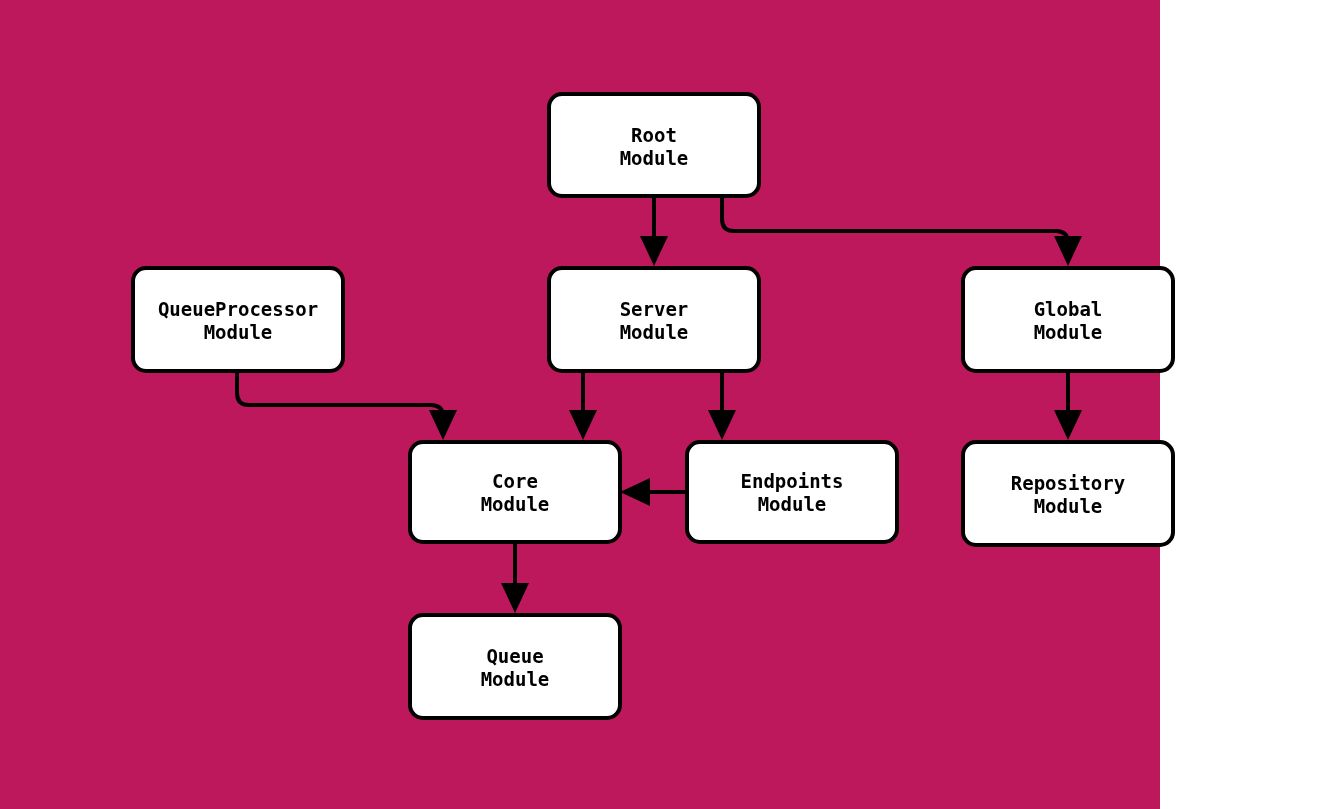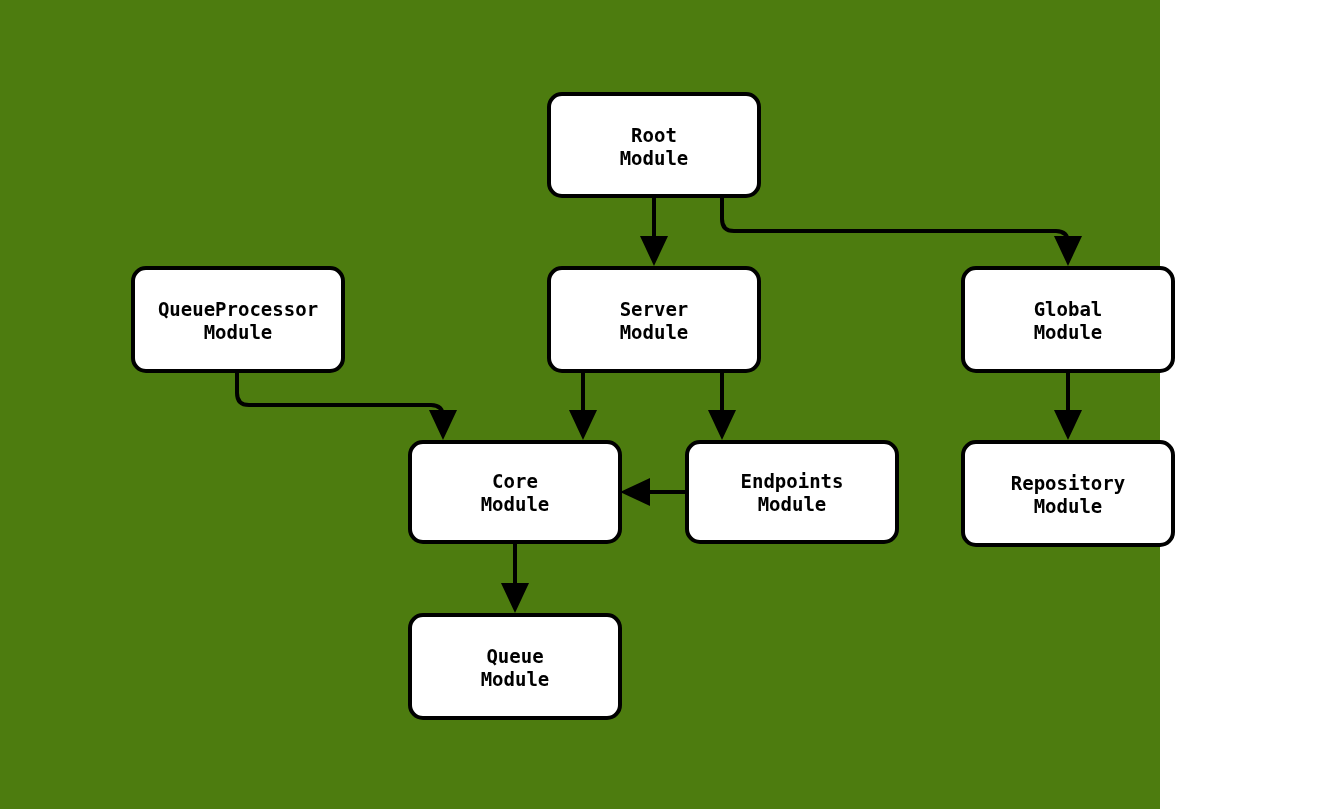--- a/index.html
+++ b/index.html
@@ -10,21 +10,21 @@
   body {
     width: 1337px;
     height: 809px;
     font-family: "DejaVu Sans Mono", monospace;
     overflow: hidden;
   }
   #diagram-root {
     position: relative;
     width: 1160px;
     height: 809px;
-    background: #4d7c0f;
+    background: #be185d;
   }
   svg.diagram-canvas {
     display: block;
     width: 1337px;
     height: 809px;
   }
   .node-box {
     fill: #ffffff;
     stroke: #000000;
     stroke-width: 4;

